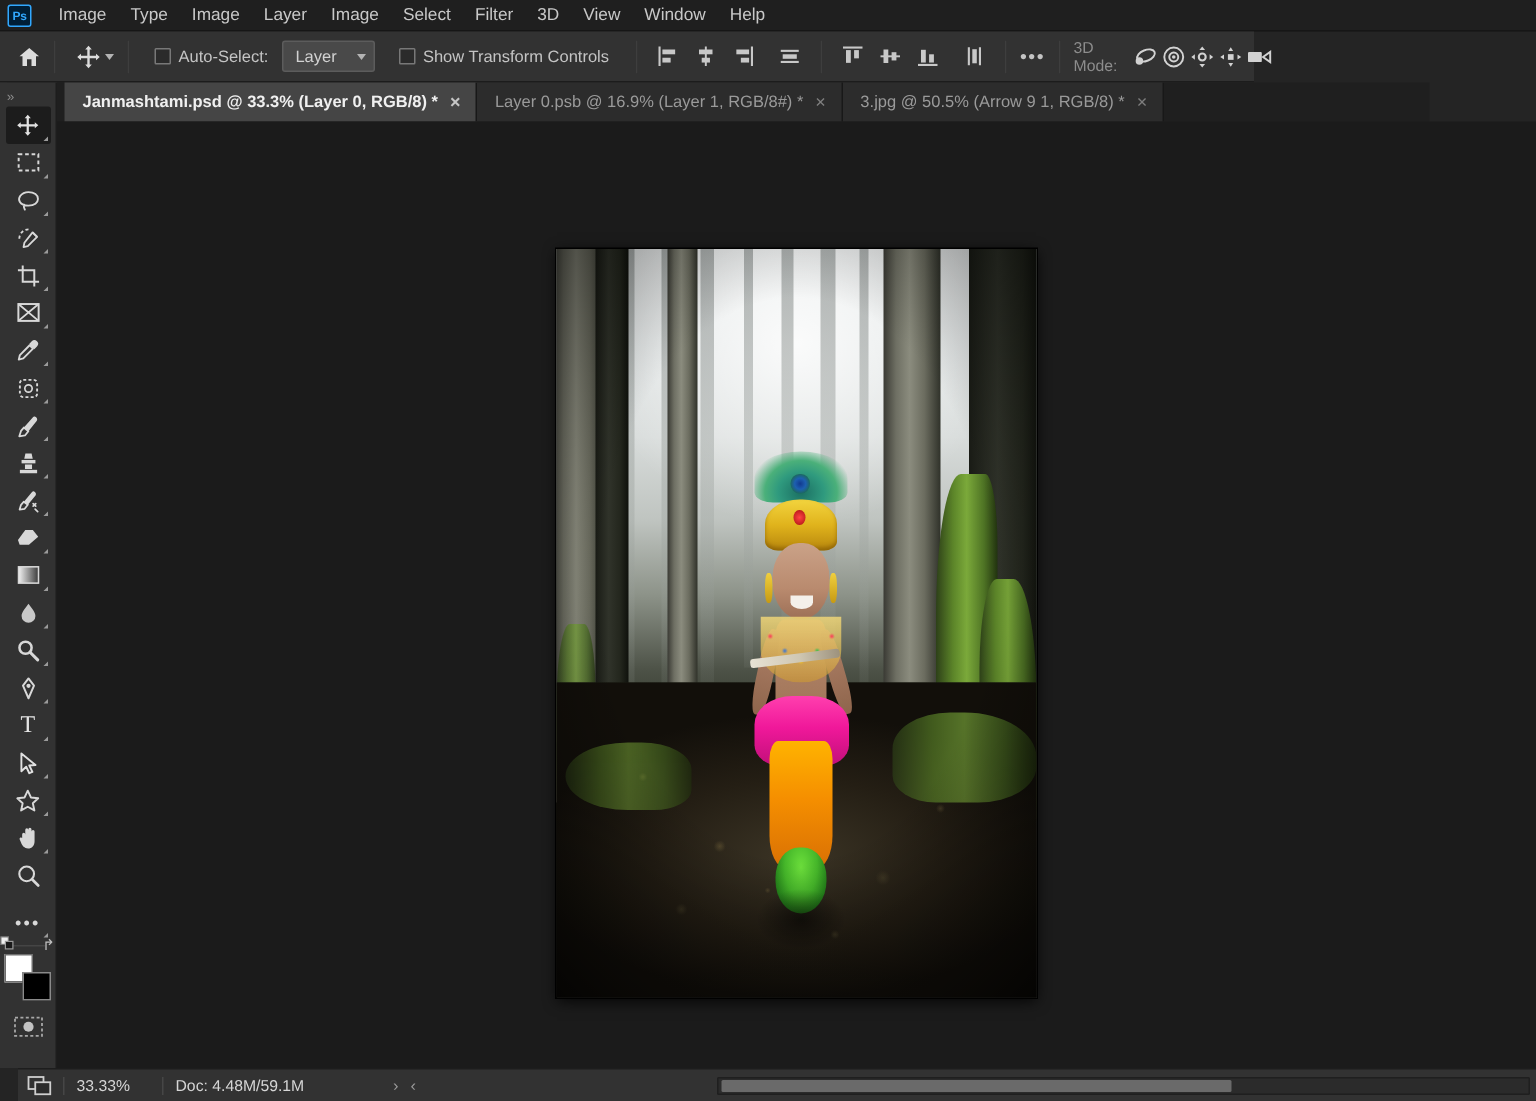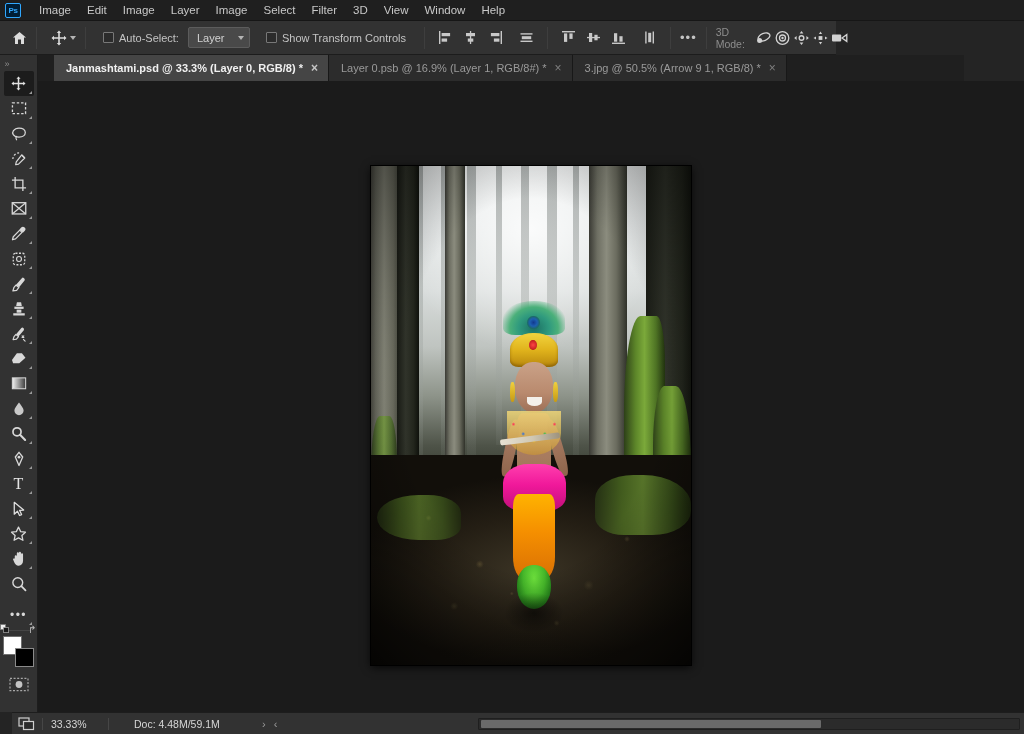--- a/index.html
+++ b/index.html
@@ -77,21 +77,21 @@
     letter-spacing: 1px;
   }
   .mode3d-label { color: #8d8d8d; font-size: 10.5px; margin-right: 10px; }
   .icon3d {
     width: 23px; height: 22px; display: flex; align-items: center;
     justify-content: center; margin-right: 2px;
   }
 
   
   .tabbar {
-    position: absolute; left: 16px; top: 55px; width: 948px; height: 26px;
+    position: absolute; left: 5px; top: 55px; width: 948px; height: 26px;
     background: #1f1f1f; display: flex; align-items: flex-end;
   }
   .tab {
     height: 26px; display: flex; align-items: center; gap: 7px;
     padding: 0 9px 0 12px; font-size: 11px; white-space: nowrap;
     border-right: 1px solid #181818;
   }
   .tab.active { background: #454545; color: #f0f0f0; font-weight: bold; }
   .tab.inactive { background: #2c2c2c; color: #9a9a9a; }
   .tab-x {
@@ -318,21 +318,21 @@
   }
   .sb-icon {
     width: 30px; height: 22px; display: flex; align-items: center;
     justify-content: center;
   }
   .sb-zoom {
     color: #d6d6d6; font-size: 10.5px; width: 66px; padding-left: 8px;
     border-left: 1px solid #464646;
   }
   .sb-doc {
-    color: #d6d6d6; font-size: 10.5px; padding-left: 25px; min-width: 150px;
+    color: #d6d6d6; font-size: 10.5px; padding-left: 8px; min-width: 150px;
     border-left: 1px solid #464646;
   }
   .sb-arrow { color: #9a9a9a; font-size: 11px; padding: 0 4px; }
   .sb-scroll {
     position: absolute; left: 466px; right: 16px; height: 12px;
     background: #2b2b2b; border: 1px solid #1f1f1f; border-radius: 1px;
   }
   .sb-thumb {
     position: absolute; left: 2px; top: 1px; width: 340px; height: 8px;
     background: #6a6a6a; border-radius: 1px;
@@ -342,21 +342,21 @@
   }
 </style>
 </head>
 <body>
 
 <div id="app">
 
   <div class="menubar">
     <div class="ps-logo">Ps</div>
     <div class="menu-item">Image</div>
-    <div class="menu-item">Edit</div>
+    <div class="menu-item">Type</div>
     <div class="menu-item">Image</div>
     <div class="menu-item">Layer</div>
     <div class="menu-item">Image</div>
     <div class="menu-item">Select</div>
     <div class="menu-item">Filter</div>
     <div class="menu-item">3D</div>
     <div class="menu-item">View</div>
     <div class="menu-item">Window</div>
     <div class="menu-item">Help</div>
   </div>

